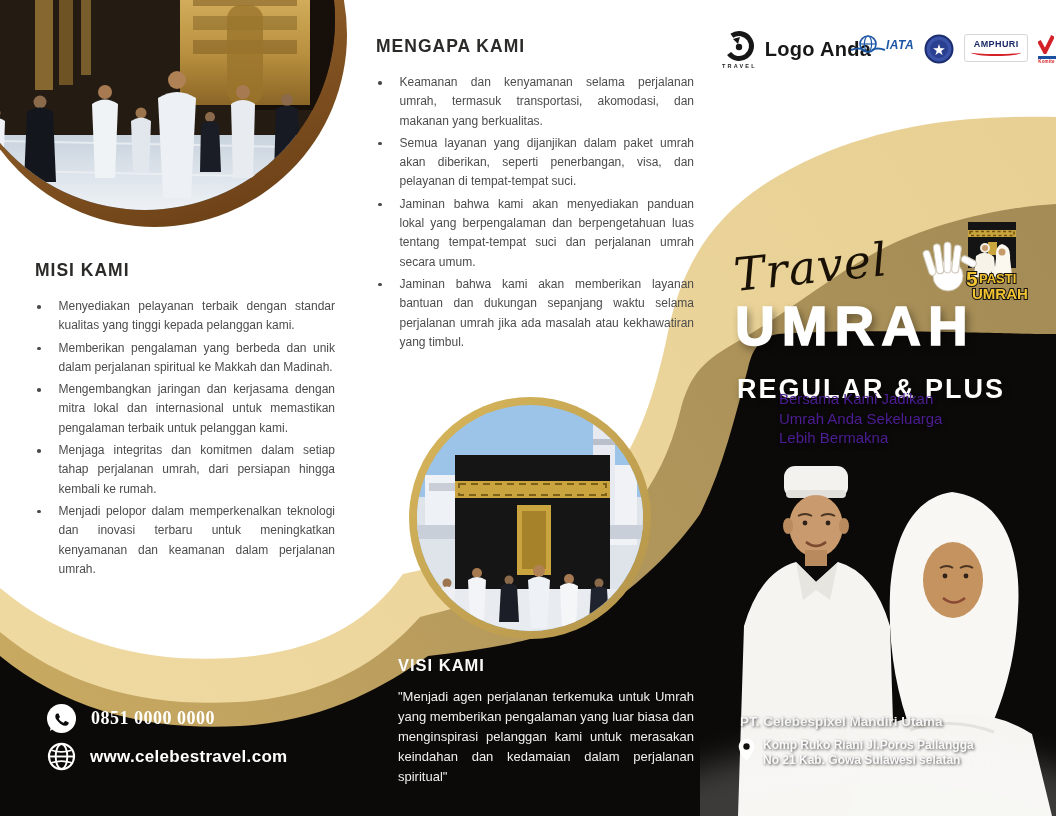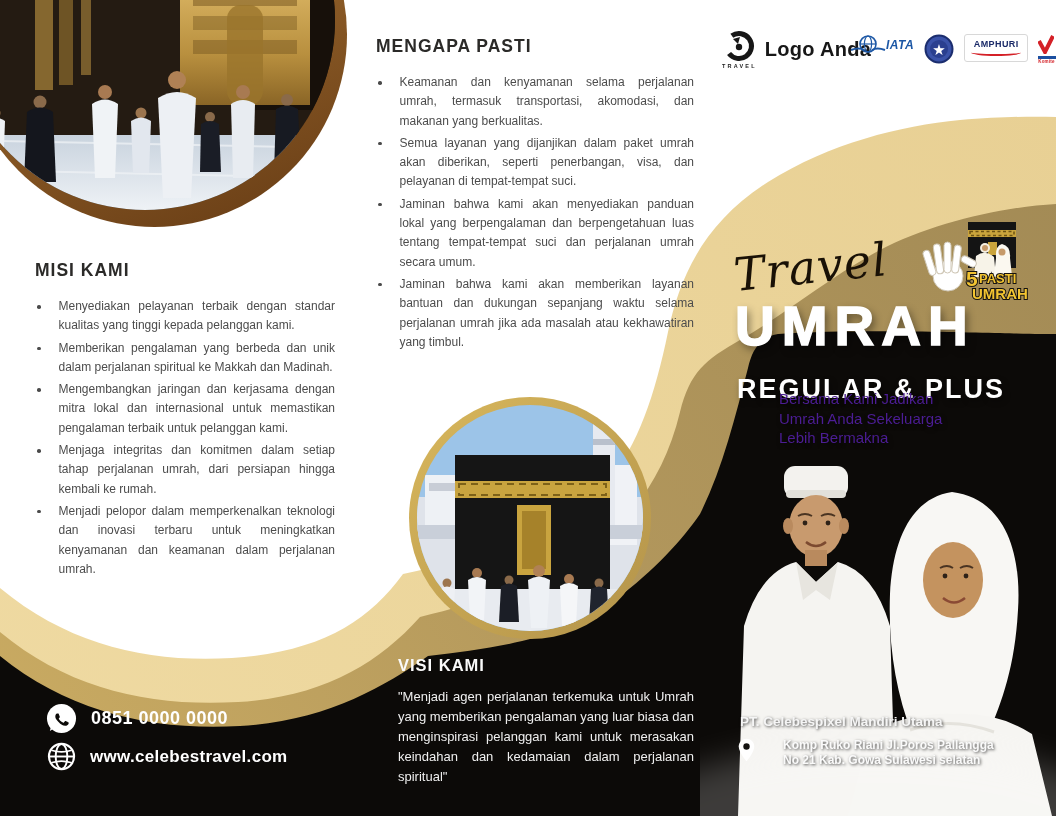--- a/index.html
+++ b/index.html
@@ -40,21 +40,21 @@
          -webkit-text-stroke:1.5px #ffffff;text-shadow:3px 4px 8px rgba(0,0,0,.45);}
   .sub{font-size:27px;font-weight:bold;color:#ffffff;letter-spacing:2px;line-height:1;
        text-shadow:2px 3px 6px rgba(0,0,0,.4);}
   .tagline{font-size:15px;line-height:19.5px;color:#4c1d95;text-shadow:1px 2px 4px rgba(0,0,0,.5);margin-left:39px;}
 
   
   .vtxt{font-size:13px;line-height:20px;color:#efefef;text-align:justify;}
 
   
   .crow{display:flex;align-items:center;gap:14px;color:#fff;}
-  .cphone{font-size:18px;font-weight:bold;letter-spacing:.5px;}
+  .cphone{font-size:18px;font-weight:bold;letter-spacing:.5px;font-family:Liberation Serif, serif;}
   .cweb{font-size:17px;font-weight:bold;letter-spacing:.3px;}
 
   
   .company{font-size:13.5px;font-weight:bold;color:#f5f5f5;text-shadow:1px 1px 3px rgba(0,0,0,.7);}
   .addr{font-size:12px;font-weight:bold;line-height:15px;color:#fafafa;text-shadow:1px 1px 3px rgba(0,0,0,.7);}
 
   
   .logo-row{display:flex;align-items:center;}
   .logo-anda-text{font-size:20px;font-weight:bold;color:#171717;letter-spacing:.3px;}
   .travel-sub{font-size:5.5px;font-weight:bold;letter-spacing:2.2px;color:#222;text-align:center;margin-top:1px;}
@@ -273,21 +273,21 @@
           </svg>
         </span>
         <span class="kan-txt">KAN</span>
       </div>
       <span class="kan-bar"></span>
       <span class="kan-sub">Komite Akreditasi Nasional</span>
     </div>
   </div>
 
   <div class="abs z10" style="left:376px;top:36px;width:318px;">
-    <div class="h-dark">MENGAPA PASTI</div>
+    <div class="h-dark">MENGAPA KAMI</div>
     <div class="blist" style="margin-top:16px;">
       <div class="bitem">
           <span class="dot"></span>
           <span class="btxt">Keamanan dan kenyamanan selama perjalanan umrah, termasuk transportasi,  akomodasi, dan makanan yang berkualitas.</span>
         </div>
       <div class="bitem">
           <span class="dot"></span>
           <span class="btxt">Semua layanan yang dijanjikan dalam paket umrah akan diberikan, seperti penerbangan, visa, dan pelayanan di tempat-tempat suci.</span>
         </div>
       <div class="bitem">
@@ -388,21 +388,21 @@
         <ellipse cx="15" cy="15" rx="6" ry="13" fill="none" stroke="#ffffff" stroke-width="2"></ellipse>
         <line x1="2" y1="15" x2="28" y2="15" stroke="#ffffff" stroke-width="2"></line>
         <path d="M4.5,8.5 Q15,12 25.5,8.5" fill="none" stroke="#ffffff" stroke-width="1.8"></path>
         <path d="M4.5,21.5 Q15,18 25.5,21.5" fill="none" stroke="#ffffff" stroke-width="1.8"></path>
       </svg>
     </span>
     <span class="cweb">www.celebestravel.com</span>
   </div>
 
   <div class="abs z10 company" style="left:740px;top:714px;">PT. Celebespixel Mandiri Utama</div>
-  <div class="abs z10" style="left:738px;top:738px;display:flex;gap:28px;align-items:flex-start;">
+  <div class="abs z10" style="left:738px;top:738px;display:flex;gap:8px;align-items:flex-start;">
     <span>
       <svg width="17" height="24" viewBox="0 0 24 34">
         <path d="M12,1 C5.9,1 1,5.9 1,12 c0,8.5 11,21 11,21 s11,-12.5 11,-21 C23,5.9 18.1,1 12,1 Z" fill="#ffffff"></path>
         <circle cx="12" cy="12" r="4.5" fill="#141210"></circle>
       </svg>
     </span>
     <span class="addr">
       <span style="display:block;">Komp Ruko Riani Jl.Poros Pallangga</span>
       <span style="display:block;">No 21 Kab. Gowa Sulawesi selatan</span>
     </span>

